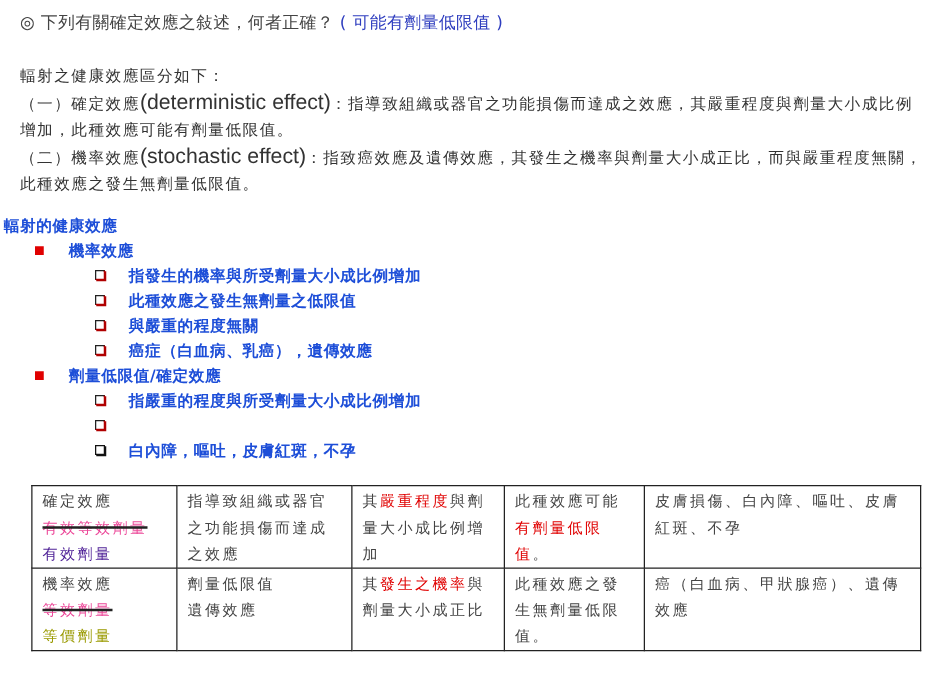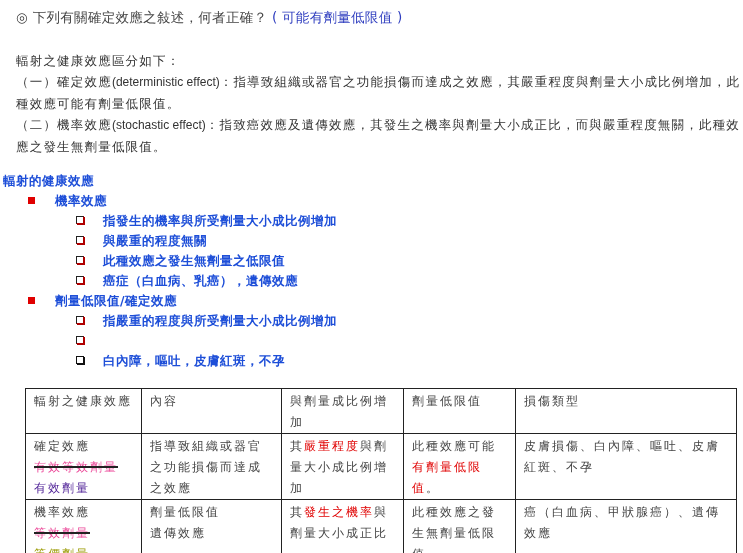--- a/index.html
+++ b/index.html
@@ -11,21 +11,21 @@
   .question {
     position: absolute; left: 16px; top: 9px;
     font-size: 13.5px; color: #444; letter-spacing: 0.3px;
   }
   .question .hint { color: #2e3dbf; }
   .explain {
     position: absolute; left: 16px; top: 50px; width: 725px;
     font-size: 12.5px; line-height: 21px; color: #333; letter-spacing: 1.2px;
   }
   .explain p { margin: 0; }
-  .explain .lat { letter-spacing: 0; font-family: "Liberation Sans", sans-serif; font-size: 12px; }
+  .explain .lat { letter-spacing: 0; font-family: "Liberation Sans", sans-serif; font-size: 17px; }
   .notes {
     position: absolute; left: 3px; top: 171px;
     color: #1d4ed8; font-weight: bold; font-size: 12.5px; letter-spacing: 0.5px;
   }
   .notes .title { height: 20px; line-height: 20px; }
   .lvl1 { position: relative; height: 20px; line-height: 20px; padding-left: 52px; }
   .lvl1 .sq {
     position: absolute; left: 25px; top: 6px; width: 7px; height: 7px; background: #e00000;
   }
   .lvl2 { position: relative; height: 20px; line-height: 20px; padding-left: 100px; }
@@ -66,49 +66,42 @@
 </div>
 
 <div class="notes">
   <div class="title">輻射的健康效應</div>
 
   <div class="lvl1">
     <span class="sq"></span>
     <span>機率效應</span>
   </div>
   <div class="lvl2"><span class="box"></span><span>指發生的機率與所受劑量大小成比例增加</span></div>
+  <div class="lvl2"><span class="box"></span><span>此種效應之發生無劑量之低限值</span></div>
   <div class="lvl2"><span class="box"></span><span>與嚴重的程度無關</span></div>
-  <div class="lvl2"><span class="box"></span><span>此種效應之發生無劑量之低限值</span></div>
   <div class="lvl2"><span class="box"></span><span>癌症（白血病、乳癌），遺傳效應</span></div>
 
   <div class="lvl1">
     <span class="sq"></span>
     <span>劑量低限值/確定效應</span>
   </div>
   <div class="lvl2"><span class="box"></span><span>指嚴重的程度與所受劑量大小成比例增加</span></div>
   <div class="lvl2"><span class="box"></span></div>
   <div class="lvl2"><span class="box black"></span><span>白內障，嘔吐，皮膚紅斑，不孕</span></div>
 </div>
 
 <table class="fx">
   <colgroup>
     <col style="width:116px">
       <col style="width:140px">
       <col style="width:122px">
       <col style="width:112px">
       <col style="width:221px">
   </colgroup>
   <tbody>
-      <tr style="height:40px">
-    <td>輻射之健康效應</td>
-    <td>內容</td>
-    <td>與劑量成比例增加</td>
-    <td>劑量低限值</td>
-    <td>損傷類型</td>
-  </tr>
   <tr style="height:62px">
     <td>
       <div>確定效應</div>
       <div class="strike">有效等效劑量</div>
       <div class="blue">有效劑量</div>
     </td>
     <td>指導致組織或器官之功能損傷而達成之效應</td>
     <td><span>其</span><span class="red">嚴重程度</span><span>與劑量大小成比例增加</span></td>
     <td><span>此種效應可能</span><span class="red">有劑量低限值</span><span>。</span></td>
     <td>皮膚損傷、白內障、嘔吐、皮膚紅斑、不孕</td>

